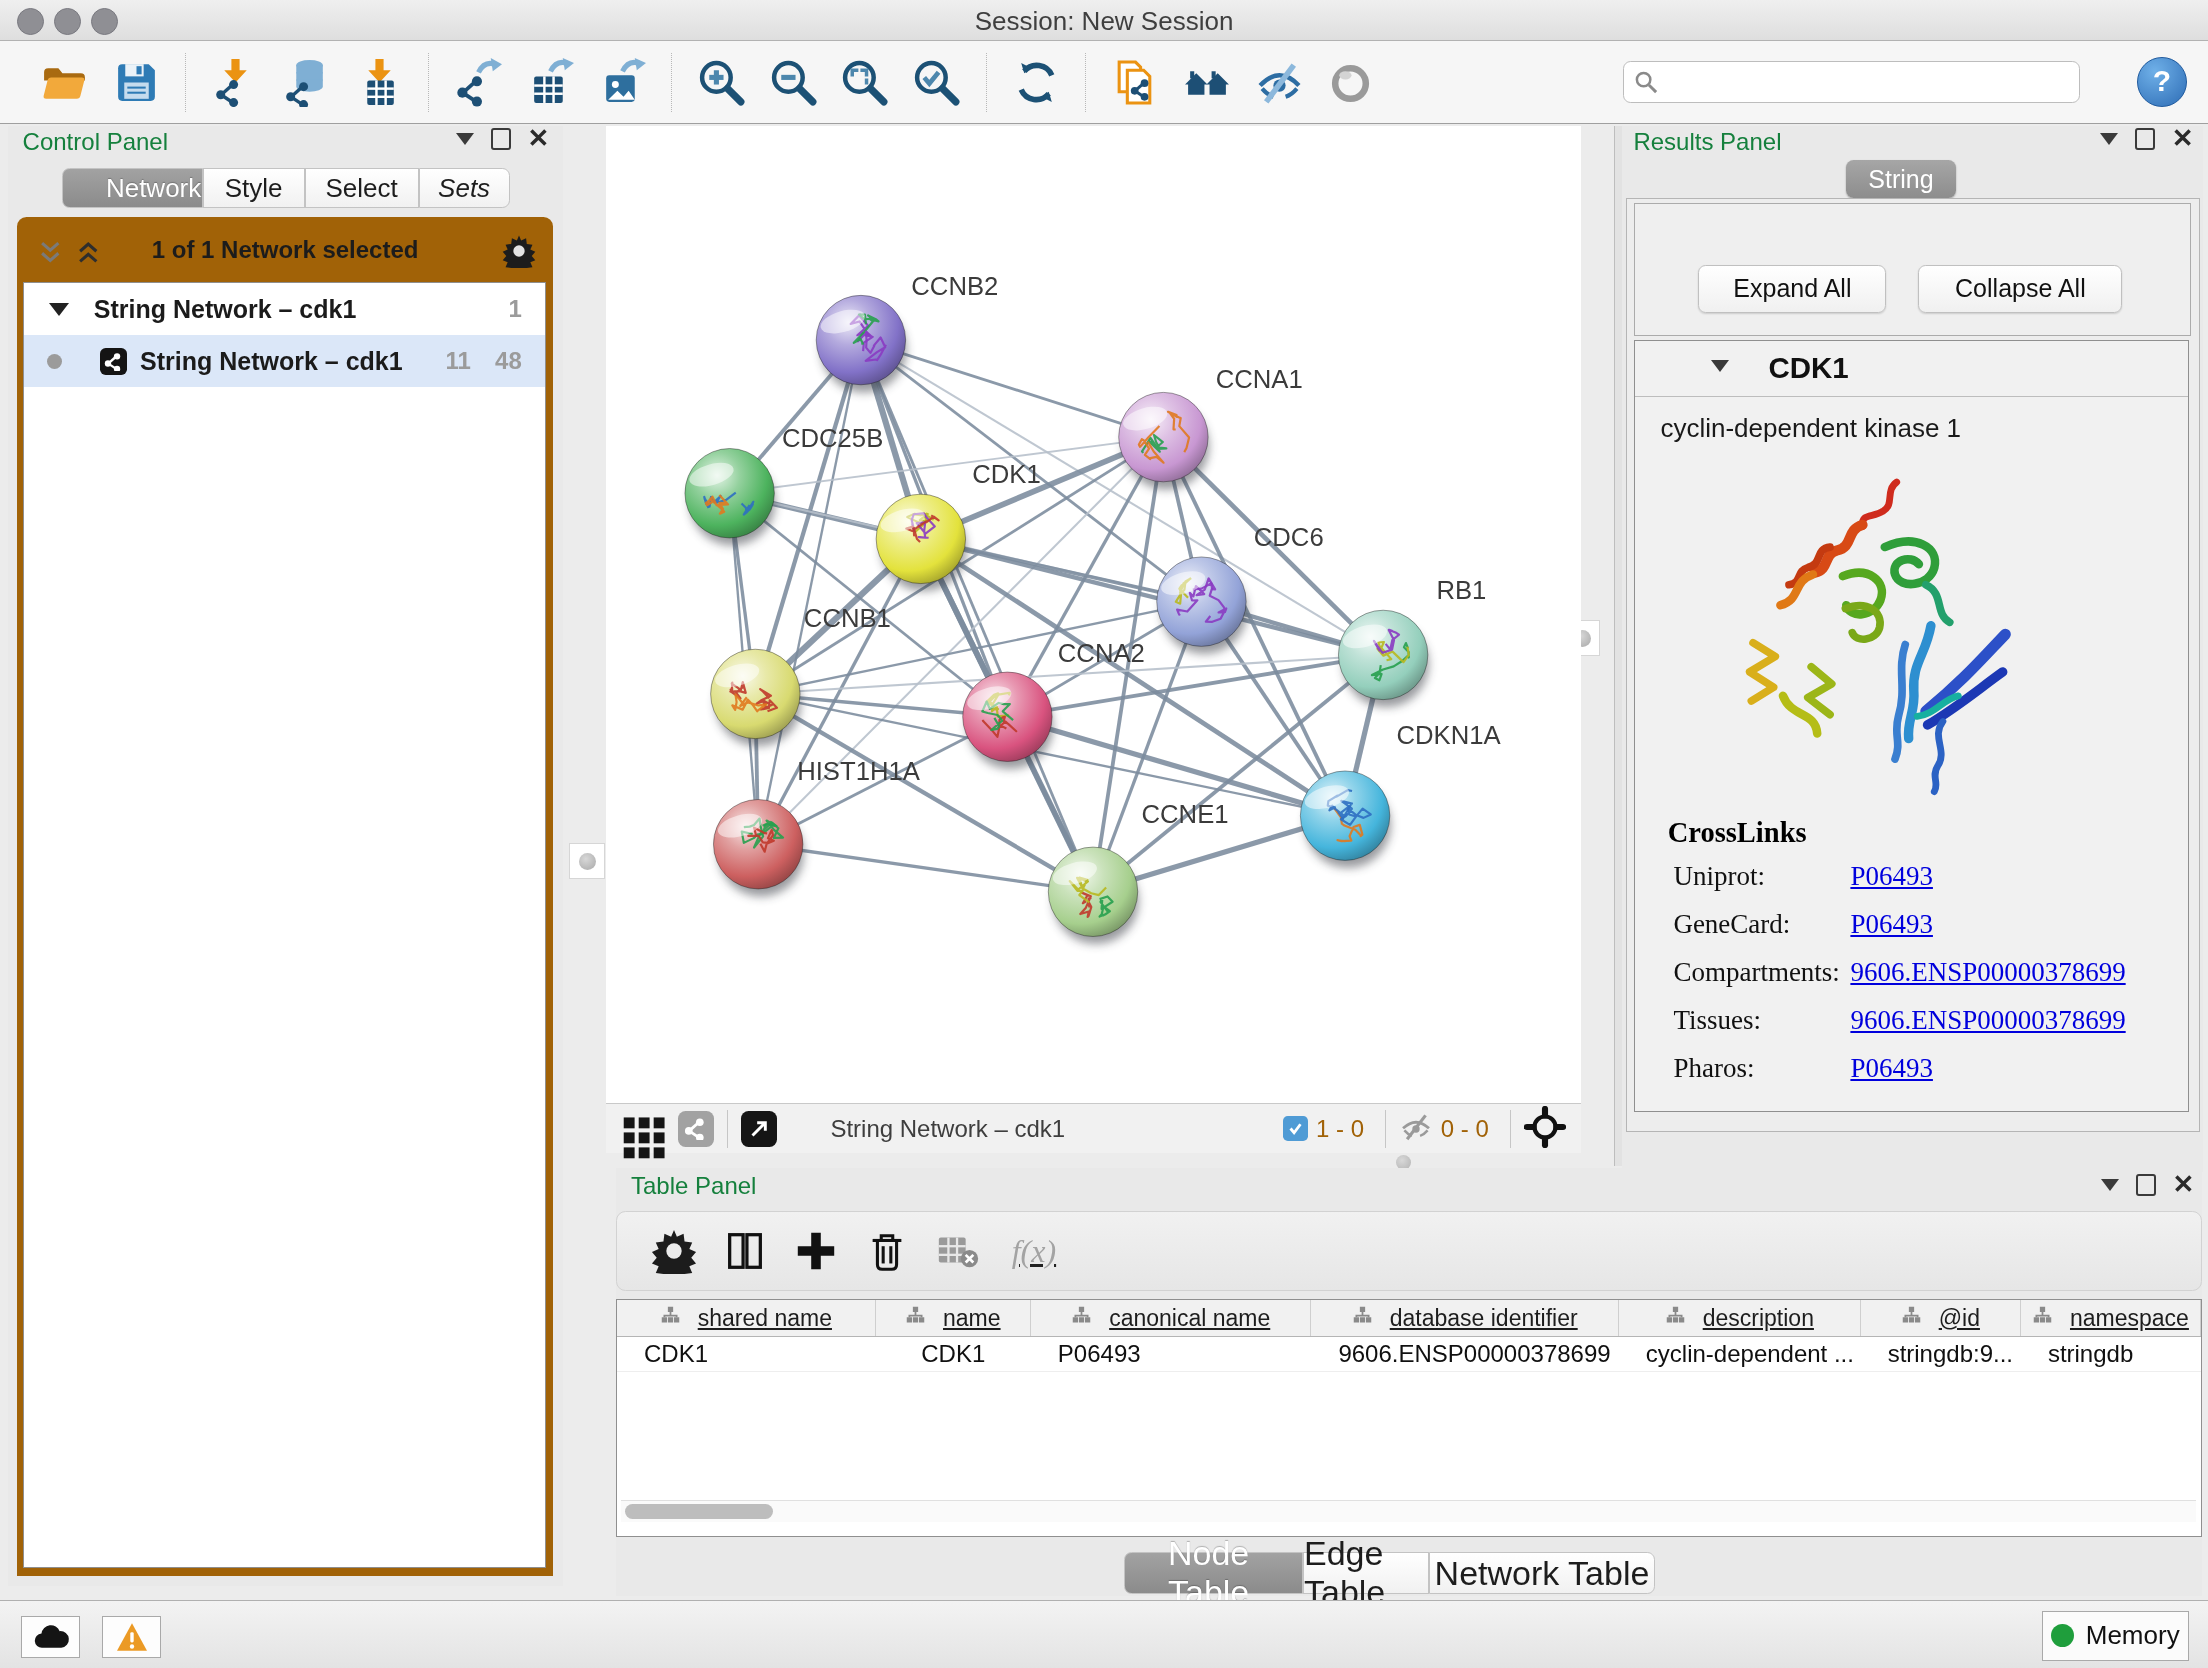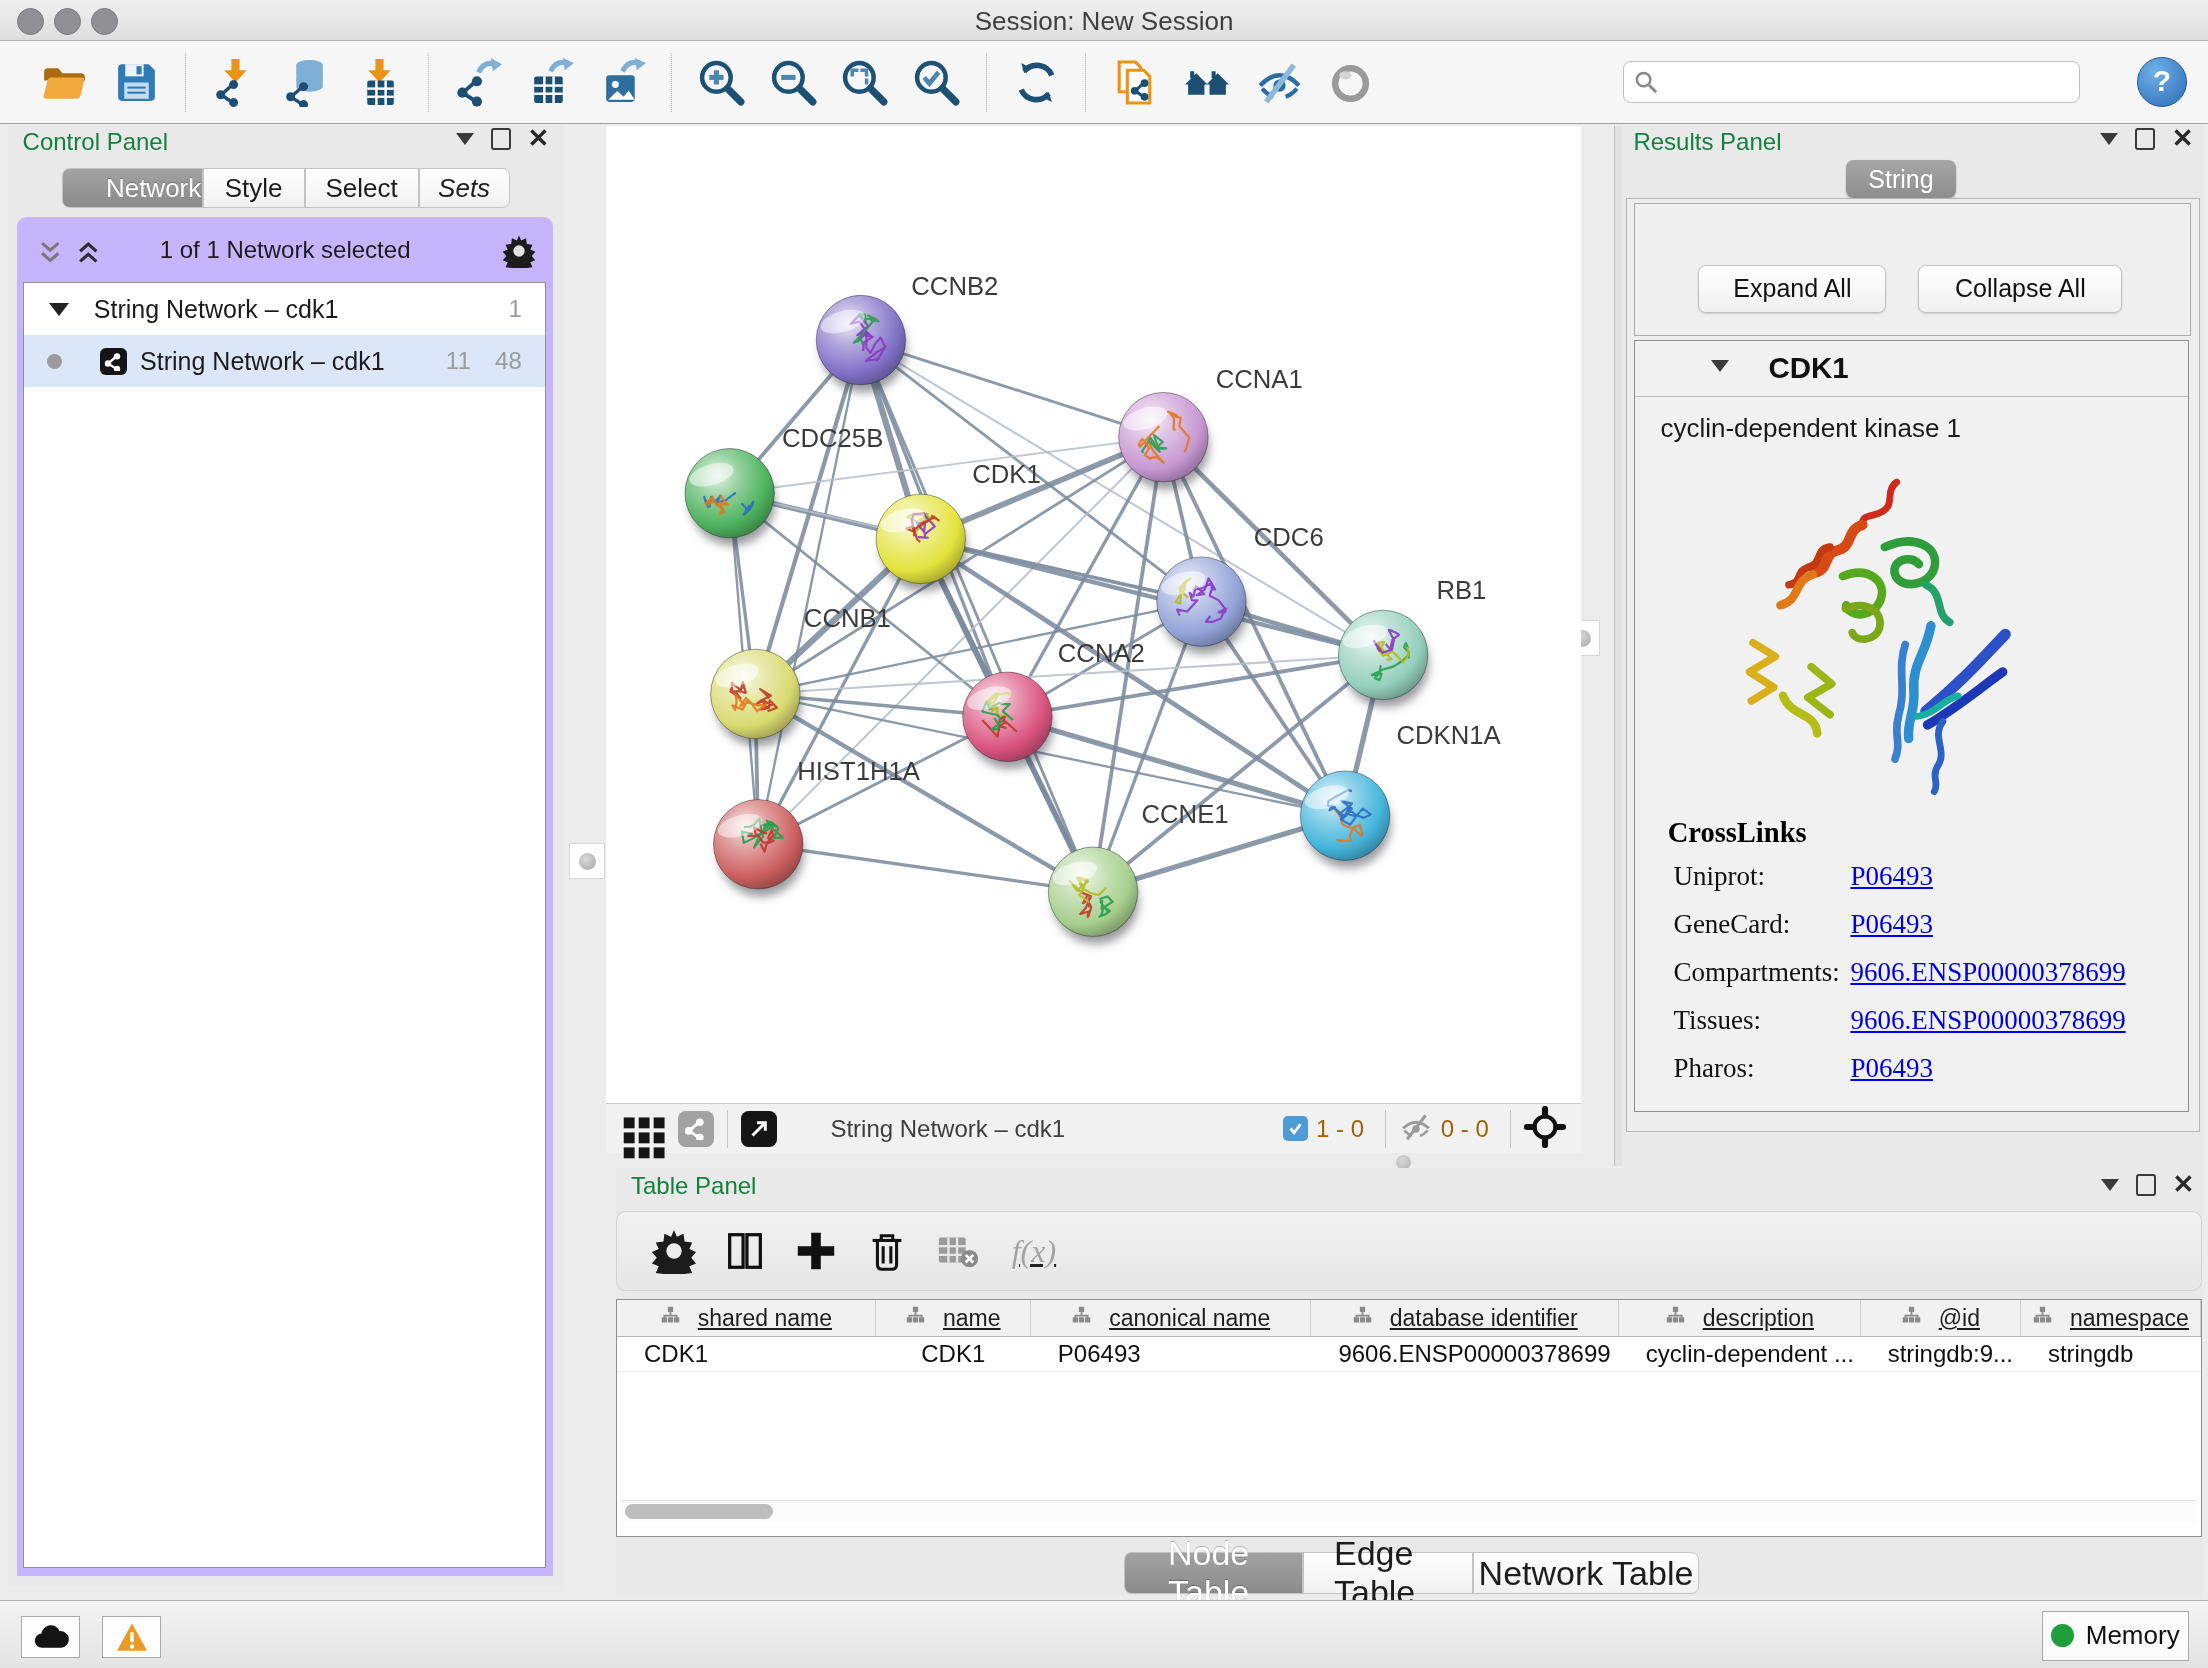--- a/index.html
+++ b/index.html
@@ -24,21 +24,21 @@
   .tri{width:0;height:0;border-left:9.5px solid transparent;border-right:9.5px solid transparent;border-top:12.4px solid #3a3a3a;}
   .sq{width:16px;height:18px;border:2.9px solid #3a3a3a;border-radius:2.9px;}
   .xx{font-size:26px;font-weight:bold;color:#2a2a2a;line-height:19px;}
   
   #control-panel{left:7.6px;top:126px;width:555px;height:1460px;background:#e9e9e9;}
   .tab{height:40px;border:1px solid #c3c3c3;background:linear-gradient(#ffffff,#f1f1f1);color:#1d1d1d;font-size:26px;display:flex;align-items:center;justify-content:center;box-sizing:border-box;}
   .tab.active{background:linear-gradient(#a2a2a2,#8b8b8b);color:#fff;text-shadow:0 -1px 1px rgba(0,0,0,.25);padding-left:43px;}
   #cp-tabs{position:absolute;left:54px;top:42px;display:flex;}
   #cp-tabs .tab:first-child{border-radius:7.6px 0 0 7.6px;}
   #cp-tabs .tab:last-child{border-radius:0 7.6px 7.6px 0;font-style:italic;}
-  #cp-inner{position:absolute;left:9.5px;top:91px;width:536px;height:1359px;background:#c4b5fd;border-radius:9.5px 9.5px 0 0;}
+  #cp-inner{position:absolute;left:9.5px;top:91px;width:536px;height:1359px;background:#a16207;border-radius:9.5px 9.5px 0 0;font-weight:bold;}
   #cp-listhead{position:absolute;left:0;top:13.3px;width:100%;height:42px;}
   #cp-status{position:absolute;left:0;right:0;text-align:center;font-size:24px;color:#1c1c1c;top:5.7px;}
   #cp-list{position:absolute;left:5.7px;top:65px;width:523px;height:1286px;background:#fff;border:1.9px solid #8f8f8f;box-sizing:border-box;}
   .tree-row{position:relative;height:52px;font-size:25px;color:#1b1b1b;display:flex;align-items:center;}
   .tree-row.selected{background:#dbe7f8;}
   .tree-count{position:absolute;font-size:24px;color:#9b9b9b;}
   .share-chip{width:27px;height:27px;border-radius:5.7px;background:#141414;display:flex;align-items:center;justify-content:center;}
   
   .handle{background:#fff;border:1px solid #d6d6d6;display:flex;align-items:center;justify-content:center;}
   .handle i{width:17px;height:17px;border-radius:50%;background:radial-gradient(circle at 40% 35%,#d8d8d8,#a8a8a8);display:block;}
@@ -791,21 +791,21 @@
           <div class="td" style="width: 243px;">cyclin-dependent ...</div>
           <div class="td" style="width: 161px;">stringdb:9...</div>
           <div class="td" style="width: 181px;">stringdb</div>
         </div>
       <div id="tp-scroll">
           <div id="tp-thumb"></div>
         </div>
     </div>
     <div id="tp-tabs">
         <div class="tab active" style="width: 179px;">Node Table</div>
-        <div class="tab" style="width: 170px; padding-left: 30px;">Edge Table</div>
+        <div class="tab" style="width: 126px;">Edge Table</div>
         <div class="tab" style="width: 226px;">Network Table</div>
       </div>
   </div>
 
   <div id="statusbar" class="abs">
     <span class="sb-btn" style="left:21px">
         <svg width="38" height="27" viewBox="0 0 48 34">
           <path d="M13 30a9 9 0 0 1-1-18A12 12 0 0 1 35 9a8 8 0 0 1 2 21z" fill="#141414"></path>
         </svg>
       </span>

